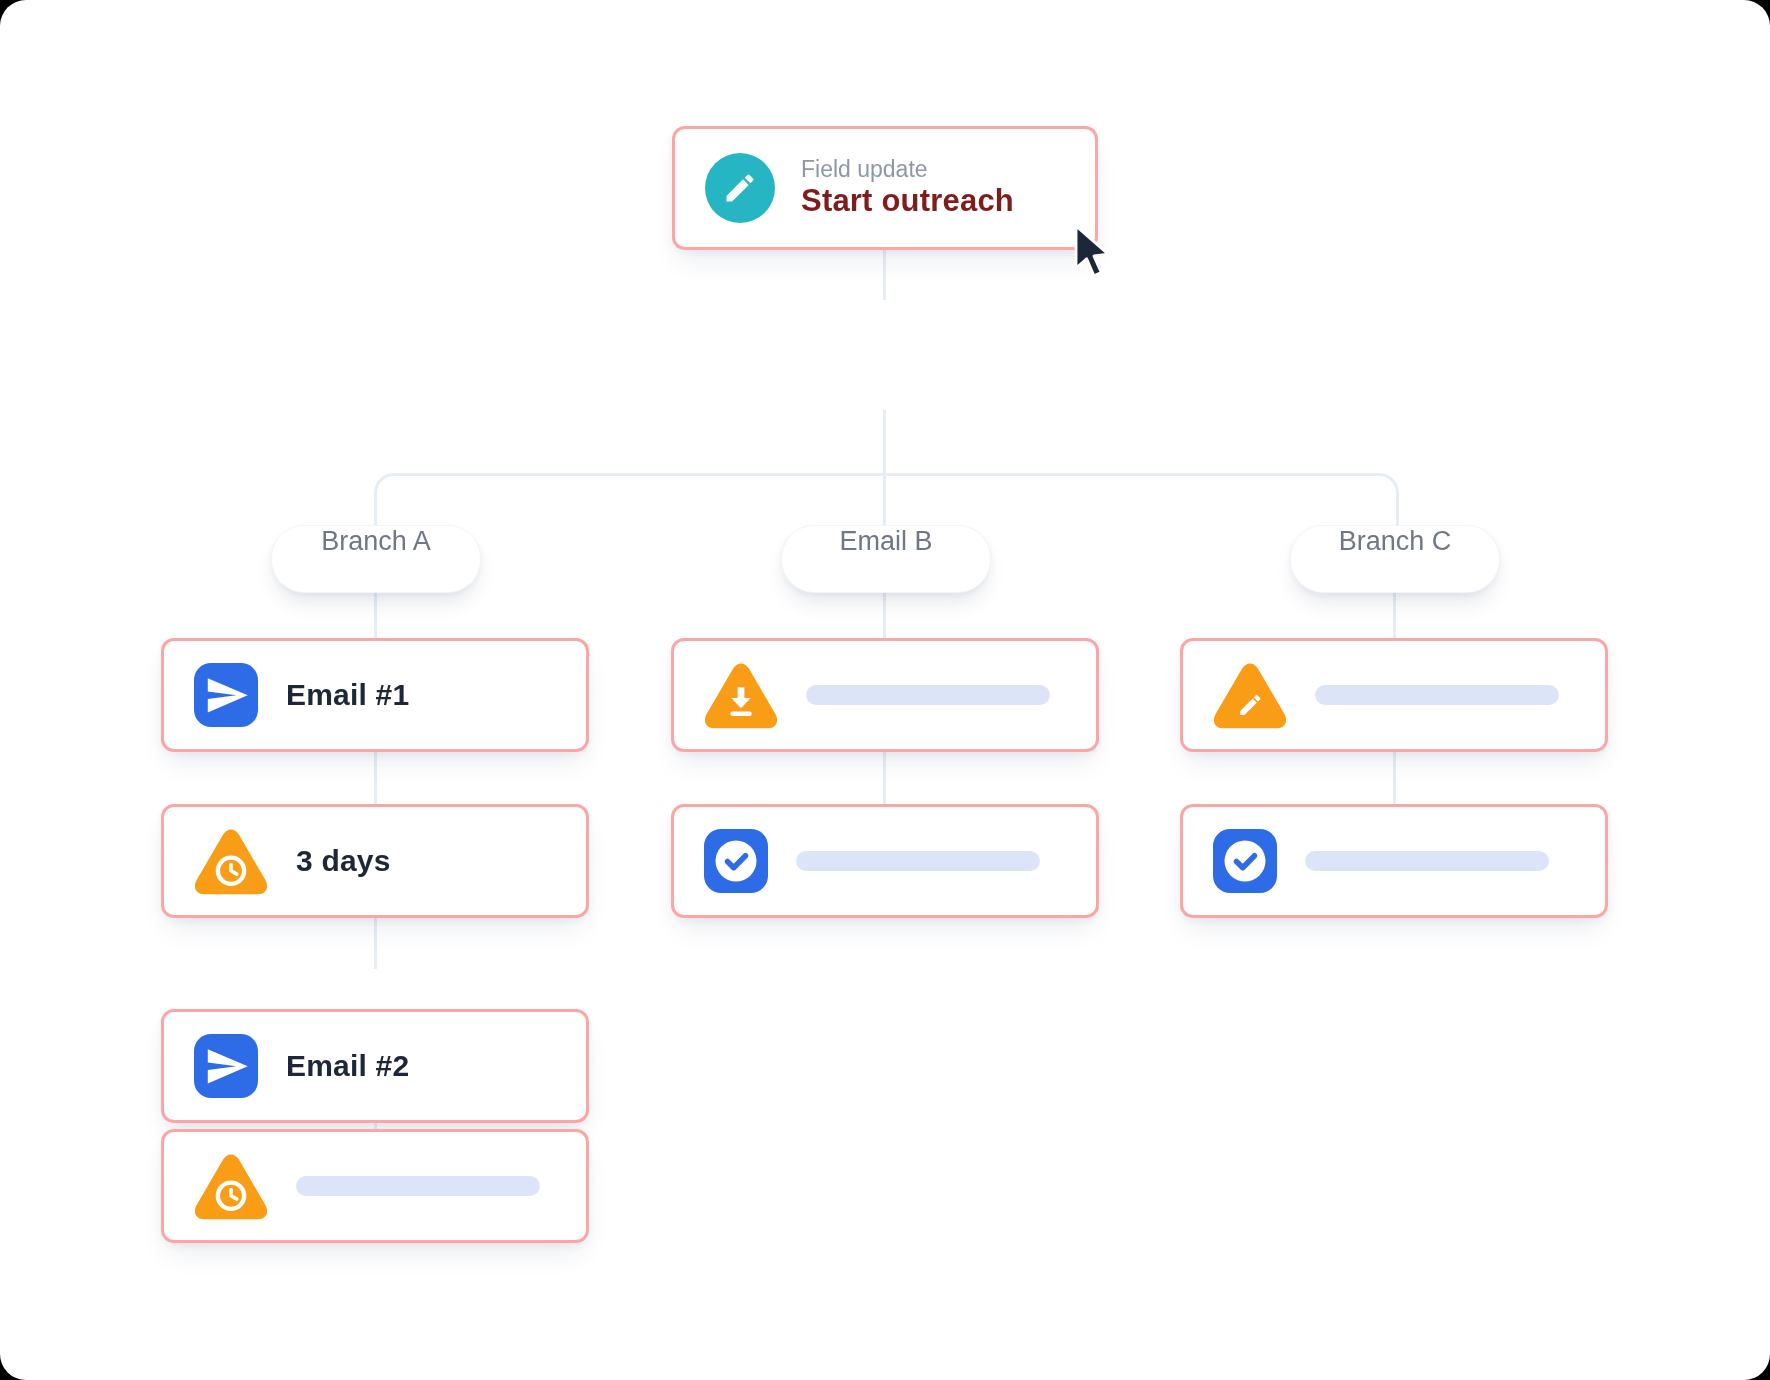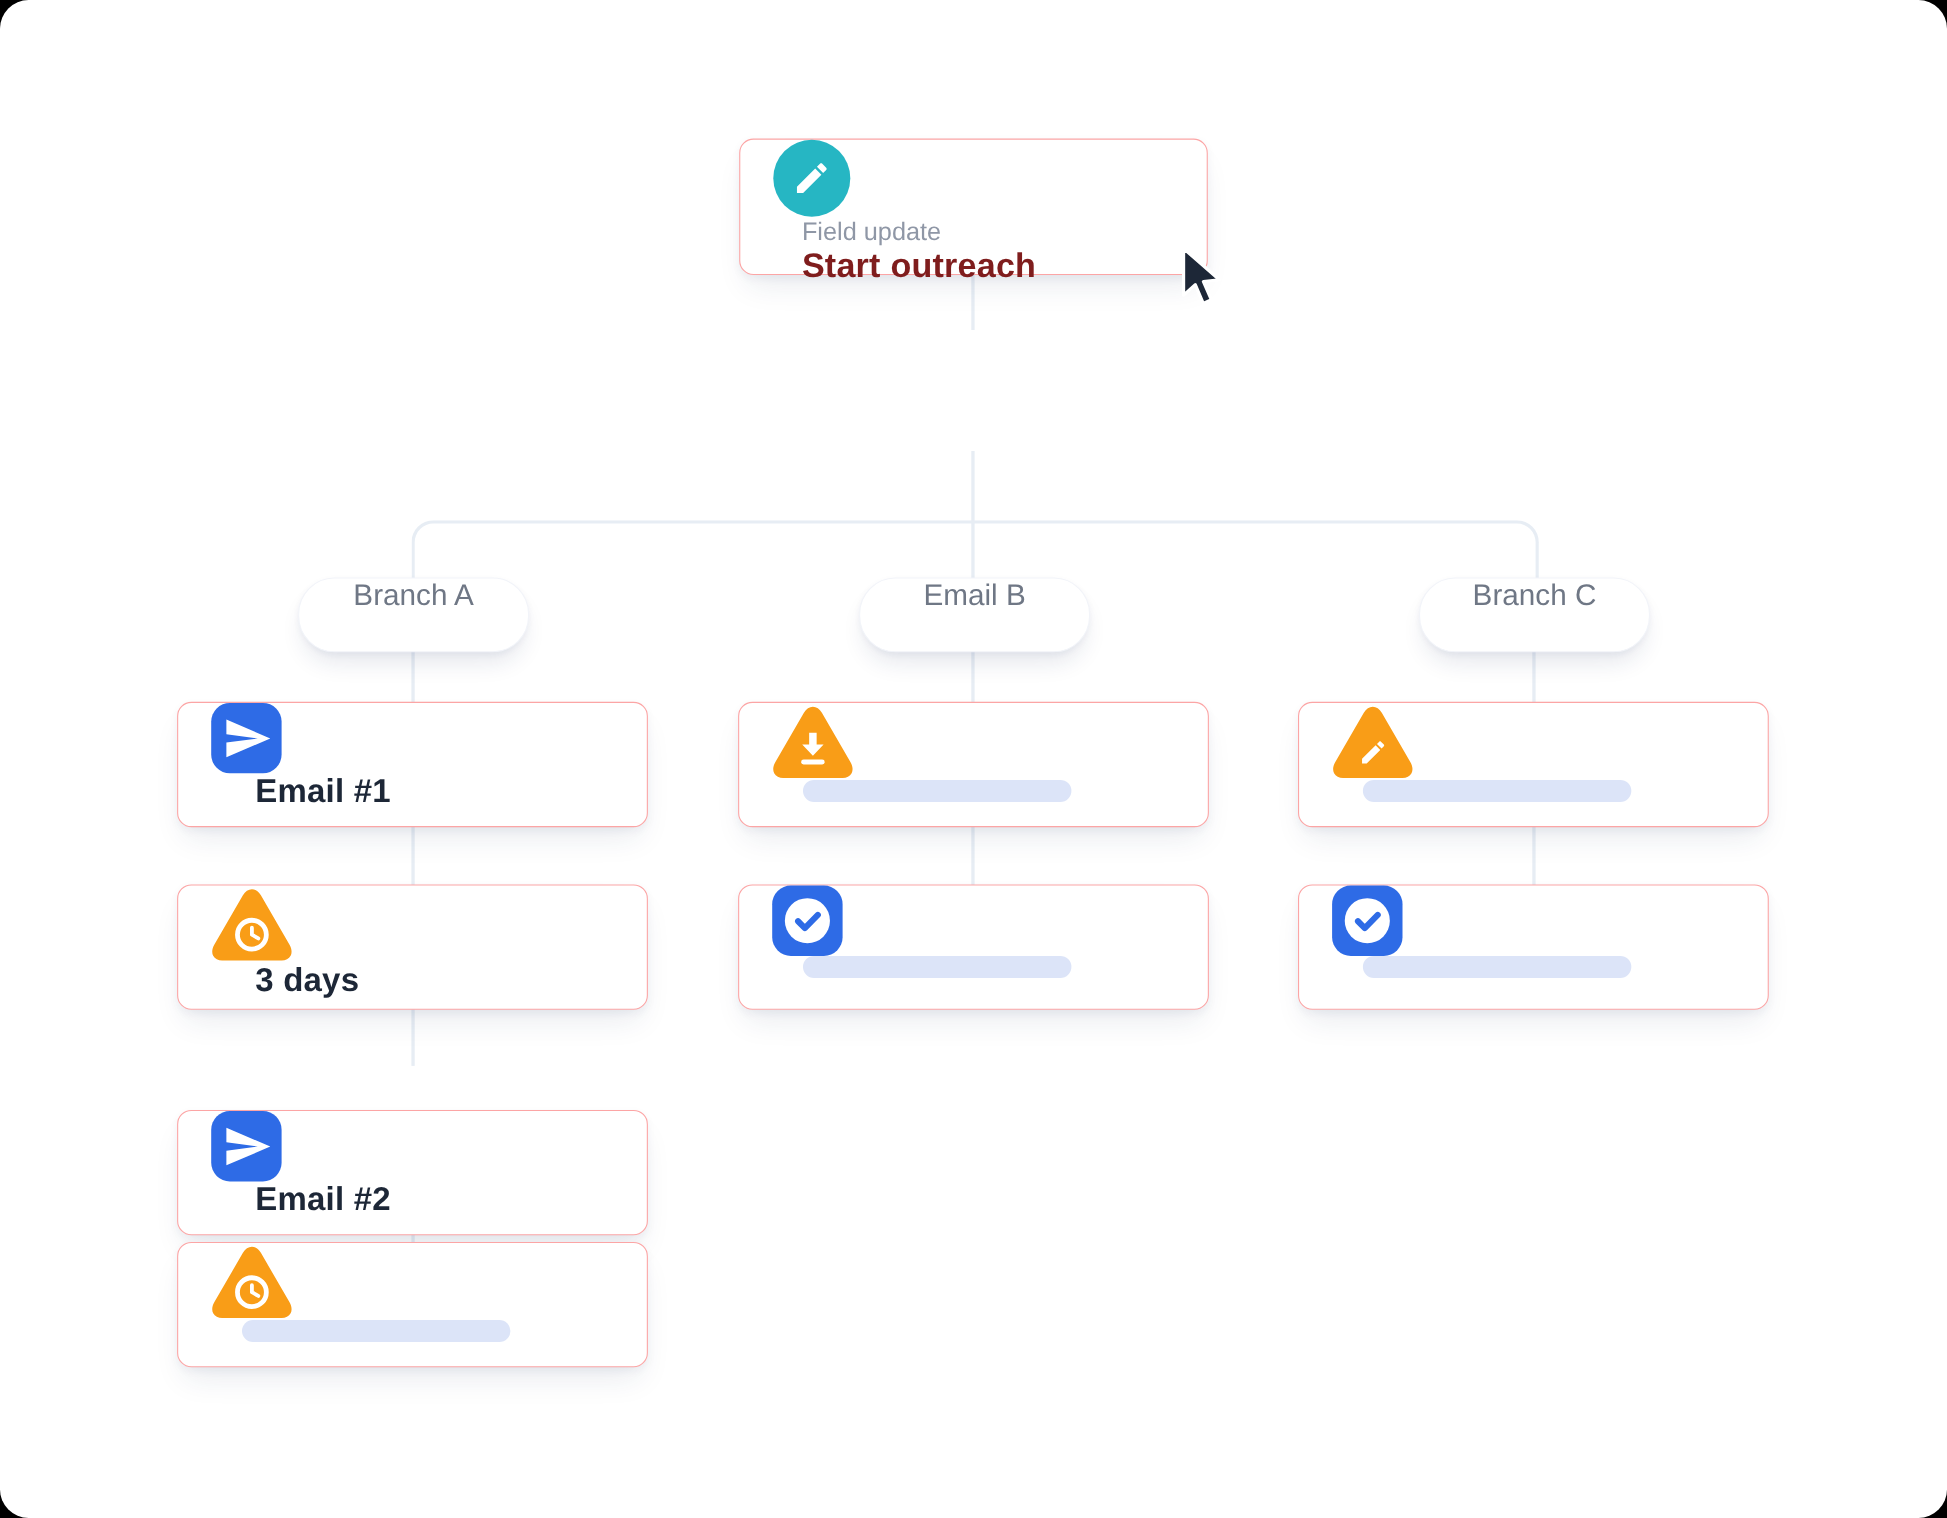--- a/index.html
+++ b/index.html
@@ -7,29 +7,29 @@
          font-family:"Liberation Sans", sans-serif;}
   .canvas{position:absolute;inset:0;background:#ffffff;border-radius:26px;}
 
   
   .vline{position:absolute;width:3px;background:#e7edf4;z-index:0;}
   .rail{position:absolute;left:374px;top:473px;width:1019px;height:54px;
         border-top:3px solid #e7edf4;border-left:3px solid #e7edf4;border-right:3px solid #e7edf4;
         border-radius:20px 20px 0 0;z-index:0;}
 
   
-  .node{position:absolute;background:#fff;border:1px solid #fca5a5;border-radius:13px;
+  .node{position:absolute;background:#fff;border:3px solid #fca5a5;border-radius:13px;
         box-shadow:0 16px 28px -8px rgba(25,45,90,.10),0 3px 8px rgba(25,45,90,.05);
-        display:flex;z-index:1;box-sizing:border-box;flex-direction:column;}
+        display:flex;align-items:center;z-index:1;box-sizing:border-box;}
   .topnode{left:672px;width:426px;height:124px;padding:0 0 0 30px;}
   .topnode .txt{margin-left:26px;display:flex;flex-direction:column;justify-content:center;line-height:1.18;}
   .cat{font-size:23px;color:#8f97a6;}
   .title{font-size:31px;font-weight:700;color:#7f1d1d;letter-spacing:.2px;}
   .card{width:428px;height:114px;padding:0 0 0 30px;}
-  .card .ctitle{margin-left:40px;font-size:30px;font-weight:700;color:#1d2737;letter-spacing:.2px;}
+  .card .ctitle{margin-left:28px;font-size:30px;font-weight:700;color:#1d2737;letter-spacing:.2px;}
   .bar{margin-left:28px;width:244px;height:20px;border-radius:10px;background:#dce4f8;}
 
   .colA{left:161px}.colB{left:671px}.colC{left:1180px}
   .r1{top:638px}.r2{top:804px}.r3{top:1009px}.r4{top:1129px}
 
   
   .pill{position:absolute;top:525px;width:208px;height:66px;background:#fff;border-radius:33px;
         border:1px solid #f2f4f9;box-shadow:0 14px 22px -6px rgba(25,45,90,.12),0 2px 6px rgba(25,45,90,.05);
         display:flex;align-items:flex-start;justify-content:center;font-size:27px;color:#6f7785;z-index:1;}
 

